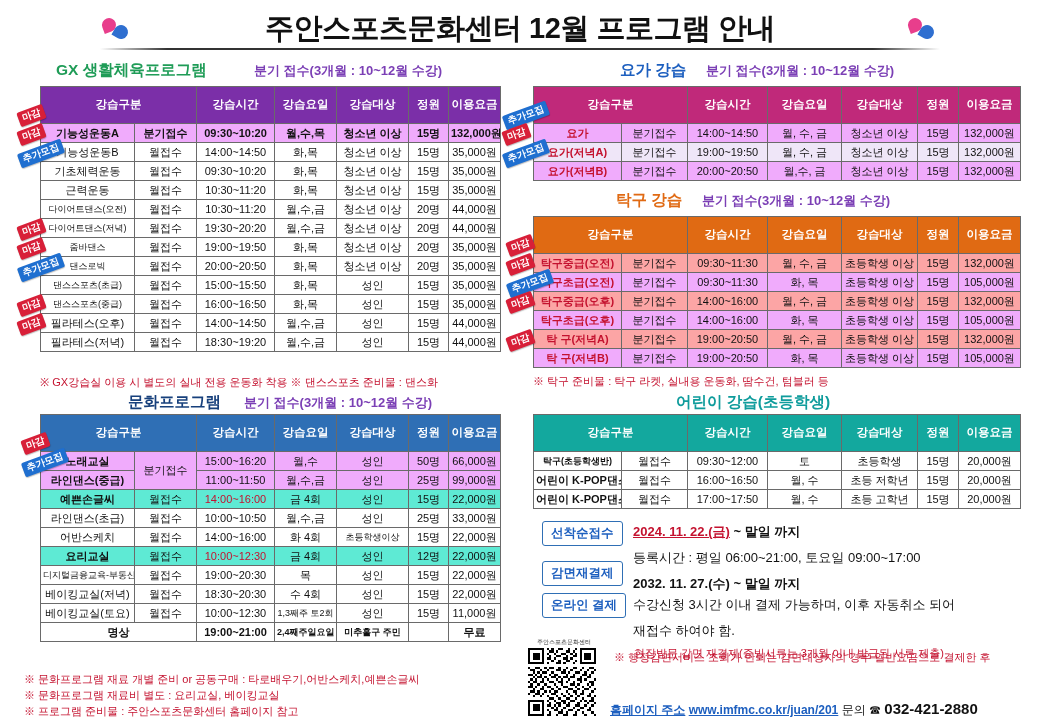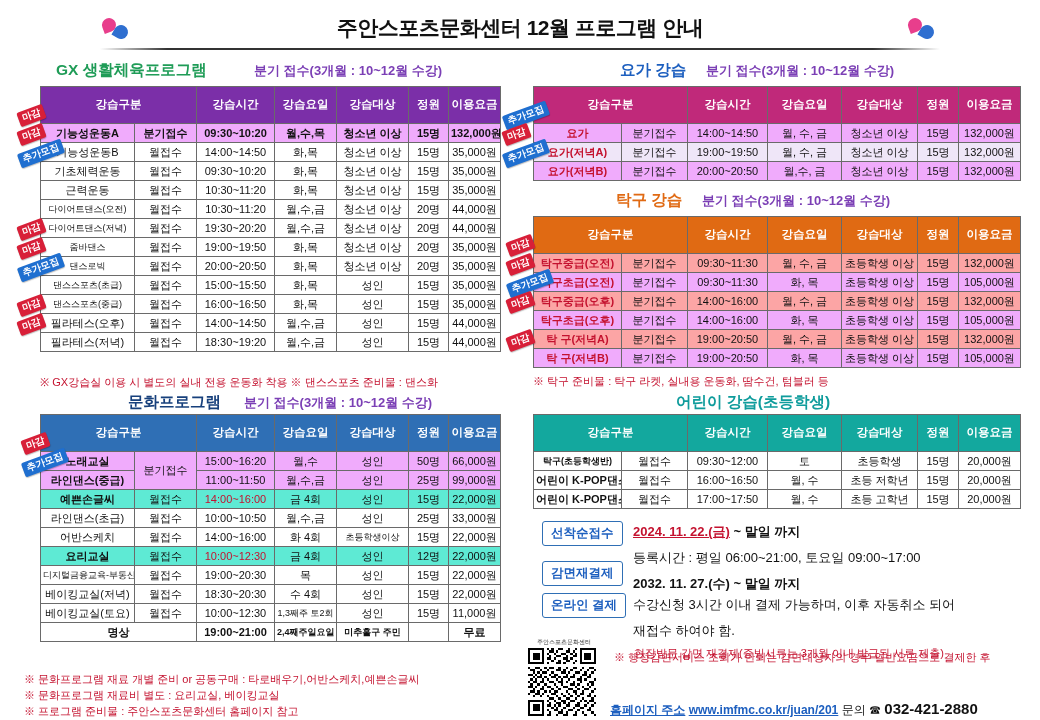--- a/index.html
+++ b/index.html
@@ -12,21 +12,21 @@
     overflow:hidden;
   }
   .page { position:relative; width:1040px; height:720px; }
 
   
   .title-bar {
     position:absolute; left:0; top:6px; width:1040px; height:44px;
     text-align:center;
   }
   .main-title {
-    font-size:21px; font-weight:bold; letter-spacing:-0.5px; line-height:44px;
+    font-size:29px; font-weight:bold; letter-spacing:-0.5px; line-height:44px;
     color:#111;
   }
   .deco { position:absolute; top:10px; width:34px; height:28px; }
   .deco.left { left:100px; }
   .deco.right { right:100px; }
   .deco .b1, .deco .b2 {
     position:absolute; border-radius:50% 50% 50% 0;
   }
   .deco .b1 { width:14px; height:14px; background:#e83e8c; left:2px; top:2px; transform:rotate(-20deg); }
   .deco .b2 { width:14px; height:14px; background:#2f6fd0; left:14px; top:9px; transform:rotate(30deg); }

